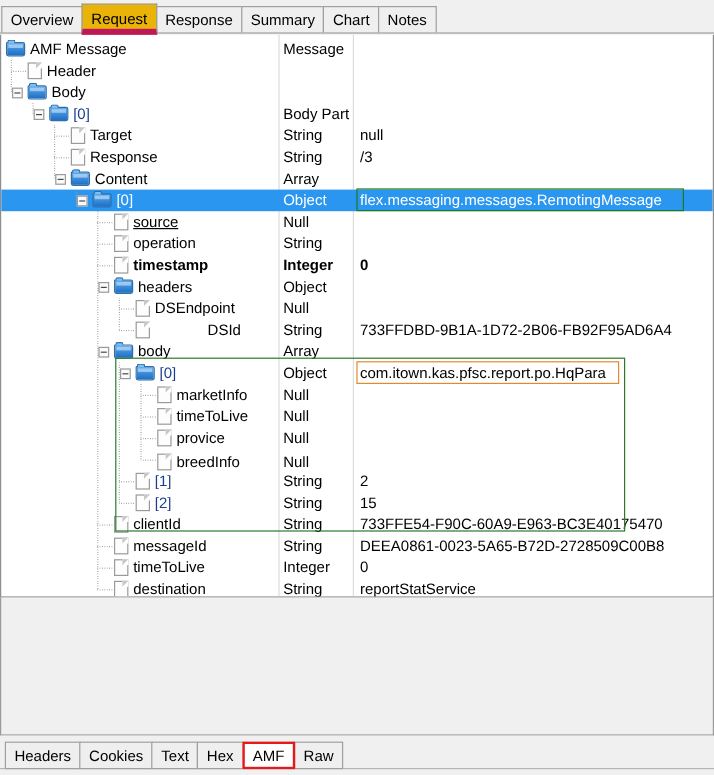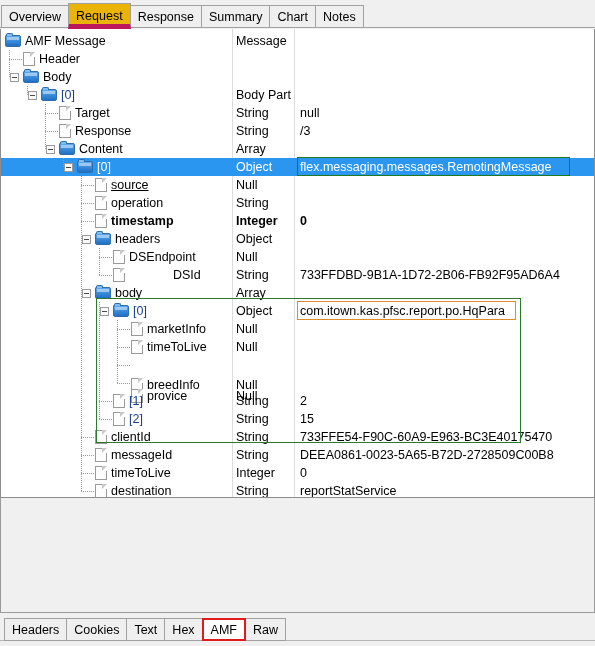--- a/index.html
+++ b/index.html
@@ -301,21 +301,21 @@
           <div class="label" style="left: 146px;">timeToLive</div>
           <div class="type">Null</div>
           <div class="val"></div>
         </div>
         <div class="row" style="top: 327px; margin-top: 20px;">
           <div class="ico file" style="left: 130px;"></div>
           <div class="label" style="left: 146px;">breedInfo</div>
           <div class="type">Null</div>
           <div class="val"></div>
         </div>
-        <div class="row" style="top: 358px;">
+        <div class="row" style="top: 327px;">
           <div class="ico file" style="left: 130px;"></div>
           <div class="label" style="left: 146px;">provice</div>
           <div class="type">Null</div>
           <div class="val"></div>
         </div>
         <div class="row" style="top: 363px;">
           <div class="ico file" style="left: 112px;"></div>
           <div class="label idxname" style="left: 128px;">[1]</div>
           <div class="type">String</div>
           <div class="val">2</div>

